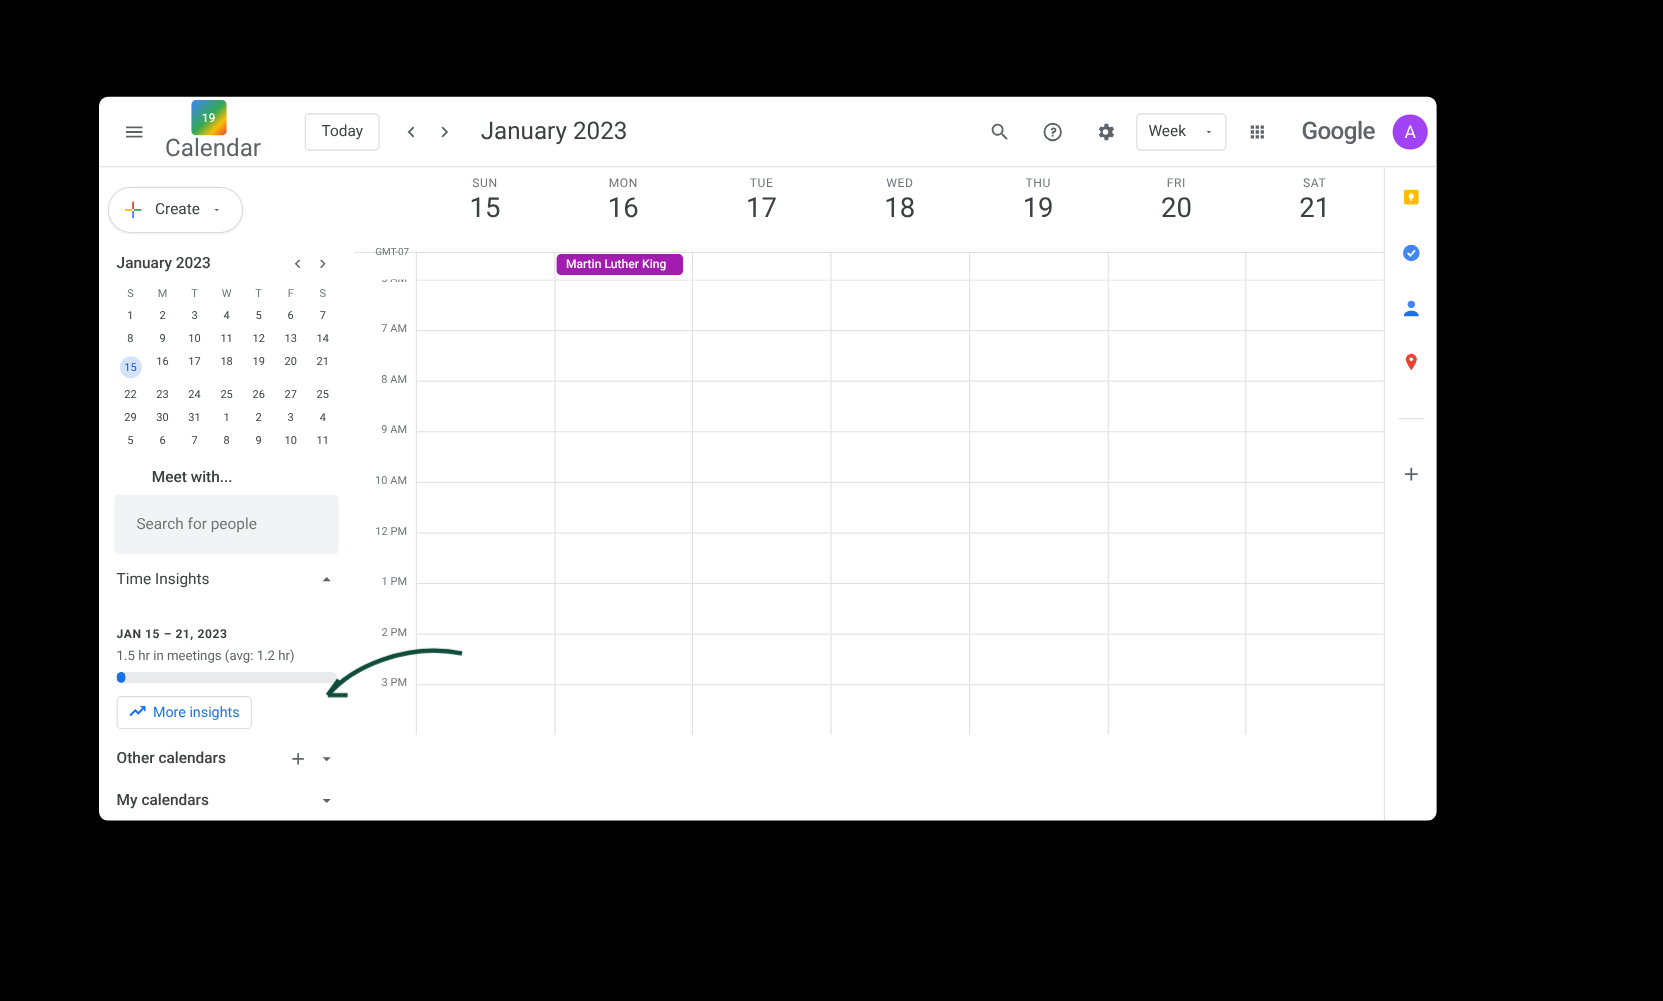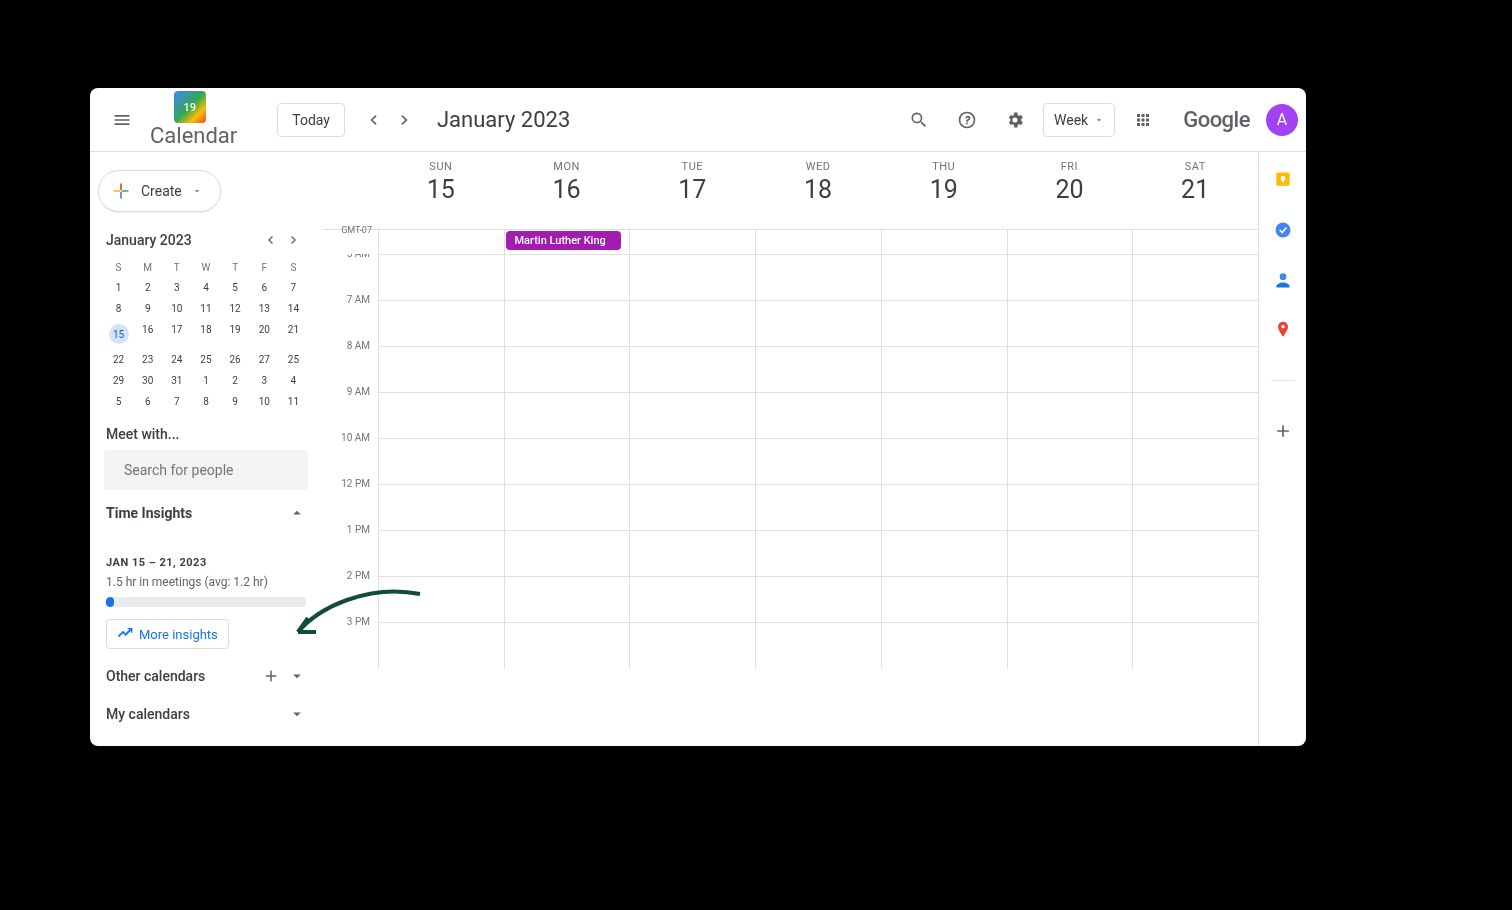--- a/index.html
+++ b/index.html
@@ -9,40 +9,40 @@
 .menu-btn { width: 48px; height: 48px; display: flex; align-items: center; justify-content: center; border-radius: 50%; cursor: pointer; }
 .logo-box { display: flex; align-items: center; margin-left: 4px; margin-right: 40px; flex-direction: column; }
 .logo-icon { width: 32px; height: 32px; background: linear-gradient(135deg,#4285f4 0%,#34a853 50%,#fbbc04 75%,#ea4335 100%); border-radius: 4px; display: flex; align-items: center; justify-content: center; color: #fff; font-size: 12px; font-weight: bold; margin-right: 8px; position: relative; }
 .logo-icon::before { content:'19'; position:absolute; color:#fff; font-size:11px; font-weight:500; }
 .app-title { font-size: 22px; color: #5f6368; font-weight: 400; }
 .today-btn { border: 1px solid #dadce0; background: #fff; padding: 8px 14px; border-radius: 4px; font-size: 14px; color: #3c4043; cursor: pointer; margin-right: 12px; }
 .nav-arrow { width: 32px; height: 32px; display: flex; align-items: center; justify-content: center; cursor: pointer; color: #5f6368; border-radius: 50%; }
 .date-title { font-size: 22px; color: #3c4043; margin-left: 16px; }
 .header-right { margin-left: auto; display: flex; align-items: center; gap: 8px; }
 .icon-btn { width: 40px; height: 40px; display: flex; align-items: center; justify-content: center; border-radius: 50%; cursor: pointer; color: #5f6368; }
-.view-select { border: 1px solid #dadce0; background: #fff; padding: 8px 10px; border-radius: 4px; font-size: 14px; color: #3c4043; cursor: pointer; display: flex; align-items: center; gap: 6px; }
+.view-select { border: 1px solid #dadce0; background: #fff; padding: 8px 10px; border-radius: 4px; font-size: 14px; color: #3c4043; cursor: pointer; display: flex; align-items: center; gap: 16px; }
 .brand { font-size: 22px; color: #5f6368; margin-left: 12px; font-weight: 500; letter-spacing: -0.5px; }
 .avatar { width: 32px; height: 32px; border-radius: 50%; background: #a142f4; color: #fff; display: flex; align-items: center; justify-content: center; font-size: 16px; margin-left: 8px; }
 .body { flex: 1; display: flex; overflow: hidden; }
 .sidebar { width: 232px; padding: 12px 8px 0 8px; overflow-y: auto; flex-shrink: 0; }
 .create-btn { display: inline-flex; align-items: center; gap: 10px; border: 1px solid #dadce0; background: #fff; padding: 10px 18px 10px 12px; border-radius: 24px; font-size: 14px; color: #3c4043; cursor: pointer; margin: 6px 0 16px 0; box-shadow: 0 1px 2px rgba(0,0,0,0.08); }
 .plus-icon { width: 20px; height: 20px; }
 .mini-header { display: flex; align-items: center; padding: 0 8px; margin-bottom: 6px; }
 .mini-title { font-size: 14px; color: #3c4043; font-weight: 500; flex: 1; }
 .mini-nav { width: 24px; height: 24px; display: flex; align-items: center; justify-content: center; cursor: pointer; color: #5f6368; }
 .mini-grid { display: grid; grid-template-columns: repeat(7,1fr); text-align: center; padding: 0 6px; }
 .mini-dow { font-size: 10px; color: #70757a; padding: 4px 0; }
 .mini-day { font-size: 10px; color: #3c4043; padding: 5px 0; cursor: pointer; position: relative; }
 .mini-day.sel { }
 .mini-day.sel span { background: #d2e3fc; color: #185abc; border-radius: 50%; width: 20px; height: 20px; display: inline-flex; align-items: center; justify-content: center; }
-.section-title { font-size: 14px; color: #3c4043; font-weight: 500; padding: 14px 8px 8px 8px; }
-.search-people { background: #f1f3f4; border-radius: 4px; height: 40px; display: flex; align-items: center; padding: 0 10px; margin: 0 6px; gap: 10px; }
+.section-title { font-size: 14px; color: #3c4043; font-weight: 500; padding: 14px 8px 8px 8px; margin-left: 32px; }
+.search-people { background: #f1f3f4; border-radius: 4px; height: 54px; display: flex; align-items: center; padding: 0 10px; margin: 0 6px; gap: 10px; }
 .search-people input { border: none; background: transparent; outline: none; font-size: 14px; color: #5f6368; flex: 1; }
 .ti-row { display: flex; align-items: center; padding: 14px 8px 4px 8px; }
-.ti-title { font-size: 14px; color: #3c4043; font-weight: 700; flex: 1; }
+.ti-title { font-size: 14px; color: #3c4043; font-weight: 400; flex: 1; }
 .ti-range { font-size: 11px; color: #3c4043; letter-spacing: 0.5px; padding: 4px 8px 2px 8px; font-weight: 700; margin-top: 26px; }
 .ti-mtg { font-size: 12px; color: #5f6368; padding: 4px 8px; }
 .ti-bar { height: 10px; background: #e8eaed; border-radius: 4px; margin: 4px 8px 8px 8px; position: relative; overflow: hidden; }
 .ti-bar-fill { position: absolute; left: 0; top: 0; height: 100%; width: 4%; background: #1a73e8; border-radius: 4px; }
 .more-insights { display: inline-flex; align-items: center; gap: 6px; border: 1px solid #dadce0; border-radius: 4px; padding: 6px 10px; font-size: 13px; color: #1a73e8; margin: 4px 8px 8px 8px; cursor: pointer; }
 .collapsible { display: flex; align-items: center; padding: 10px 8px; font-size: 14px; color: #3c4043; font-weight: 500; cursor: pointer; }
 .collapsible .spacer { flex: 1; }
 .main { flex: 1; display: flex; overflow: hidden; }
 .grid-area { flex: 1; display: flex; flex-direction: column; overflow: hidden; }
 .day-headers { display: flex; height: 78px; border-bottom: 1px solid #e0e0e0; }

